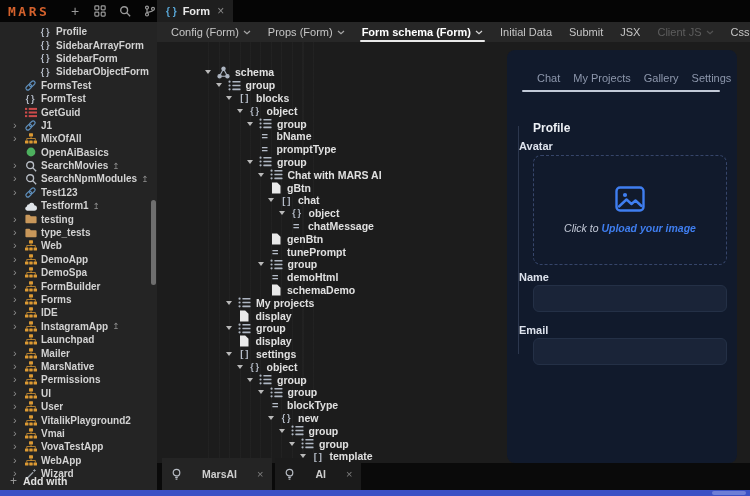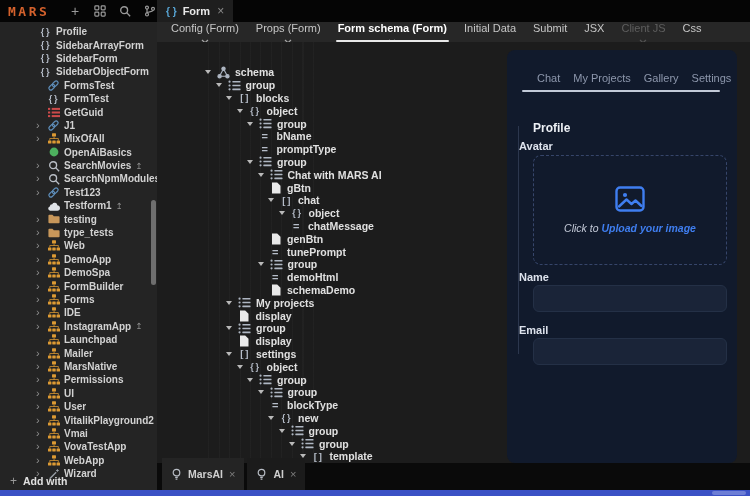--- a/index.html
+++ b/index.html
@@ -12,32 +12,32 @@
   .logo { margin-left:8px; font-size:13px; font-weight:800; letter-spacing:2.5px; color:#d4612c; font-family:"DejaVu Sans Mono","Liberation Mono",monospace; }
   .tb-tools { position:absolute; left:68px; top:0; height:22px; display:flex; align-items:center; gap:11px; color:#9a9a9a; }
   .tb-tools .icon { display:inline-flex; align-items:center; justify-content:center; width:14px; height:14px; font-size:14px; line-height:1; cursor:pointer; }
   .form-tab { position:absolute; left:157px; top:0; height:22px; padding:0 9px; background:#1e1e1e; display:flex; align-items:center; gap:5px; font-size:11px; font-weight:700; color:#e8e8e8; }
   .form-tab .braces { color:#58a6d6; font-weight:800; font-size:10px; letter-spacing:1px; }
   .form-tab .x { color:#8a8a8a; font-size:12px; margin-left:2px; font-weight:400; }
 
   
   #sidebar { position:absolute; left:0; top:22px; width:157px; height:468px; background:#242424; overflow:hidden; }
   #sidebar-items { position:absolute; left:0; top:3px; right:0; }
-  .side-row { display:flex; align-items:center; height:13.4px; padding-left:36px; font-size:10px; font-weight:700; color:#d2d2d2; white-space:nowrap; cursor:pointer; }
+  .side-row { display:flex; align-items:center; height:13.4px; padding-left:13px; font-size:10px; font-weight:700; color:#d2d2d2; white-space:nowrap; cursor:pointer; }
   .side-row.ind2 { padding-left:39px; }
   .side-row .arr { width:11px; flex:0 0 11px; color:#8f8f8f; font-size:11px; line-height:1; font-weight:400; }
   .side-row .icon { width:13px; flex:0 0 13px; display:inline-flex; align-items:center; justify-content:center; margin-right:4px; }
   .side-row .badge { color:#8f8f8f; font-size:8.5px; margin-left:4px; font-weight:400; }
   .add-block { position:absolute; left:0; bottom:2px; height:14px; display:flex; align-items:center; padding-left:10px; gap:6px; font-size:10.5px; font-weight:700; color:#e0e0e0; cursor:pointer; }
   .add-block .plus { color:#9a9a9a; font-weight:400; font-size:12px; }
   .sb-scroll { position:absolute; right:1px; top:178px; width:5px; height:85px; background:#6e6e6e; border-radius:3px; }
 
   
   #editor-tabs { position:absolute; left:157px; top:22px; right:0; height:20px; background:#272727; display:flex; align-items:stretch; padding-left:12px; gap:13px; }
-  .ed-tab { display:flex; align-items:center; gap:4px; font-size:11px; color:#c6c6c6; position:relative; padding:0 2px; cursor:pointer; white-space:nowrap;flex-direction:column; }
+  .ed-tab { display:flex; align-items:center; gap:4px; font-size:11px; color:#c6c6c6; position:relative; padding:0 2px; cursor:pointer; white-space:nowrap; }
   .ed-tab.dim { color:#5e5e5e; }
   .ed-tab.active { color:#ffffff; font-weight:600; }
   .ed-tab.active::after { content:""; position:absolute; left:0; right:0; bottom:0; height:2px; background:#e8e8e8; border-radius:1px; }
   .ed-tab .caret { display:inline-flex; margin-top:1px; opacity:.8; }
 
   
   #main { position:absolute; left:157px; top:42px; right:0; height:421px; background:#1c1c1c; }
   .guides { position:absolute; left:51px; top:0; bottom:0; width:106px; background:repeating-linear-gradient(to right,#242424 0 1px,transparent 1px 10.5px); opacity:.7; }
   #tree { position:absolute; left:0; top:24px; right:245px; z-index:1; }
   .tree-row { display:flex; align-items:center; height:12.8px; font-size:10.5px; font-weight:600; color:#e0e0e0; white-space:nowrap; cursor:pointer; }
@@ -55,21 +55,21 @@
   .pv-leftline { position:absolute; left:11px; top:76px; width:1px; height:228px; background:#2c374e; }
   .pv-heading { position:absolute; top:71px; left:26px; font-size:12px; font-weight:700; color:#edf0f5; }
   .pv-label { position:absolute; left:12px; font-size:11px; font-weight:600; color:#dde2ec; }
   .pv-upload { position:absolute; left:26px; top:105px; width:194px; height:110px; border:1px dashed #36456a; border-radius:8px; display:flex; flex-direction:column; align-items:center; justify-content:center; gap:10px; cursor:pointer;font-style:italic; }
   .pv-upload-text { font-size:10.5px; color:#c5cbd9; }
   .pv-upload-text .lnk { color:#3f7ef0; font-weight:600; }
   .pv-input { position:absolute; left:26px; width:194px; height:27px; background:#1a2438; border:1px solid #243046; border-radius:6px; color:#e6eaf2; font-size:11px; padding:0 8px; outline:none; }
 
   
   #bottom-panel { position:absolute; left:157px; top:463px; right:0; height:27px; background:#0a0a0a; display:flex; align-items:flex-end; gap:3px; padding:3px 0 0 5px; }
-  .bt-tab { height:24px; display:flex; align-items:center; gap:6px; padding:16px 9px; background:#1b1b1b; color:#cfcfcf; font-size:10.5px; font-weight:600; cursor:pointer;text-align:right; }
+  .bt-tab { height:24px; display:flex; align-items:center; gap:20px; padding:16px 9px; background:#1b1b1b; color:#cfcfcf; font-size:10.5px; font-weight:600; cursor:pointer;text-align:right; }
   .bt-tab:first-child { background:#242424; }
   .bt-tab .x { color:#7f7f7f; font-size:11px; font-weight:400; }
   .bt-tab .icon { display:inline-flex; color:#b9bec6; }
 
   
   #statusbar { position:absolute; left:0; top:490px; width:750px; height:6px; background:#3b51c5; }
   #statusbar .thumb { position:absolute; left:712px; top:1px; width:34px; height:4px; background:#6d7ed6; border-radius:2px; }
 
   svg { display:block; }
 </style>

